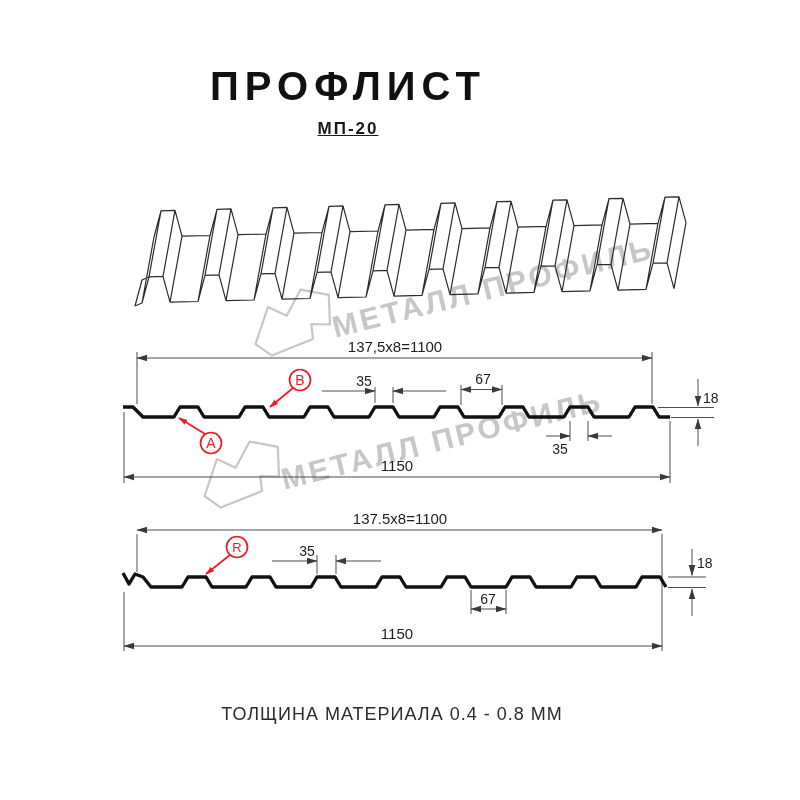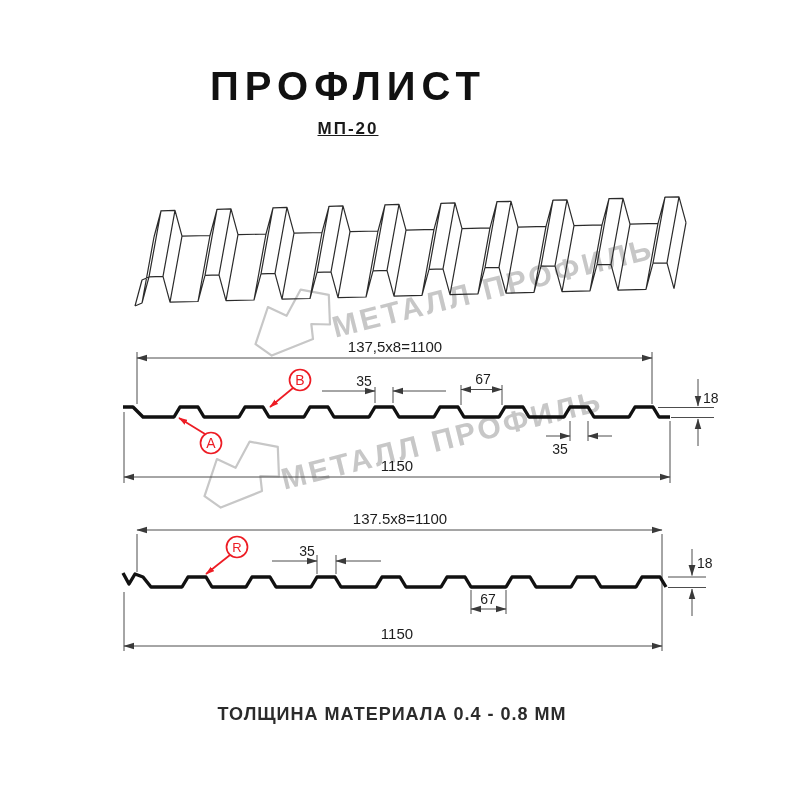--- a/index.html
+++ b/index.html
@@ -2,21 +2,21 @@
 <html><head>
 <meta charset="utf-8">
 <style>
   html,body{margin:0;padding:0;background:#fff;}
   body{width:800px;height:800px;position:relative;overflow:hidden;
        font-family:"Liberation Sans",sans-serif;color:#1d1d1d;}
   .title-block{position:absolute;top:64px;left:0;width:696px;text-align:center;}
   .main-title{font-size:40px;font-weight:800;letter-spacing:6px;color:#111;}
   .sub-title{margin-top:10px;font-size:17px;font-weight:600;letter-spacing:2px;color:#1a1a1a;text-decoration:underline;}
   .footer-text{position:absolute;top:704px;left:0;width:784px;text-align:center;
-               font-size:18px;font-weight:700;letter-spacing:1px;color:#2b2b2b;}
+               font-size:18px;font-weight:400;letter-spacing:1px;color:#2b2b2b;}
   svg{position:absolute;top:0;left:0;}
   .profile{fill:none;stroke:#111;stroke-width:3.4;stroke-linejoin:round;}
   .sheet3d{fill:none;stroke:#2b2b2b;stroke-width:1.2;stroke-linejoin:round;}
   .ext,.dim{stroke:#4d4d4d;stroke-width:1;fill:none;}
   .dimtxt{font-size:15px;fill:#1d1d1d;}
   .dimtxt-s{font-size:14px;fill:#1d1d1d;}
   .red{stroke:#ed1c24;fill:none;stroke-width:1.7;}
   .redtxt{font-size:14px;fill:#ed1c24;font-weight:400;}
   .wm-text{font-size:30px;font-weight:700;fill:#c7c7c7;letter-spacing:3px;}
   .wm-logo{fill:none;stroke:#c7c7c7;stroke-width:2.2;stroke-linejoin:round;}

